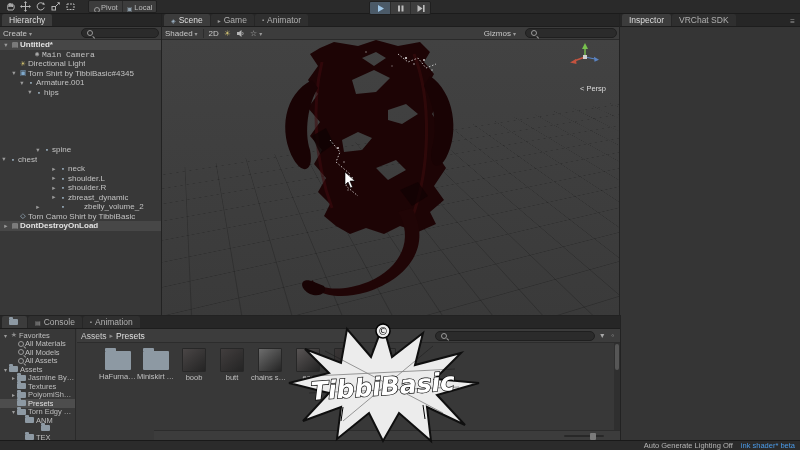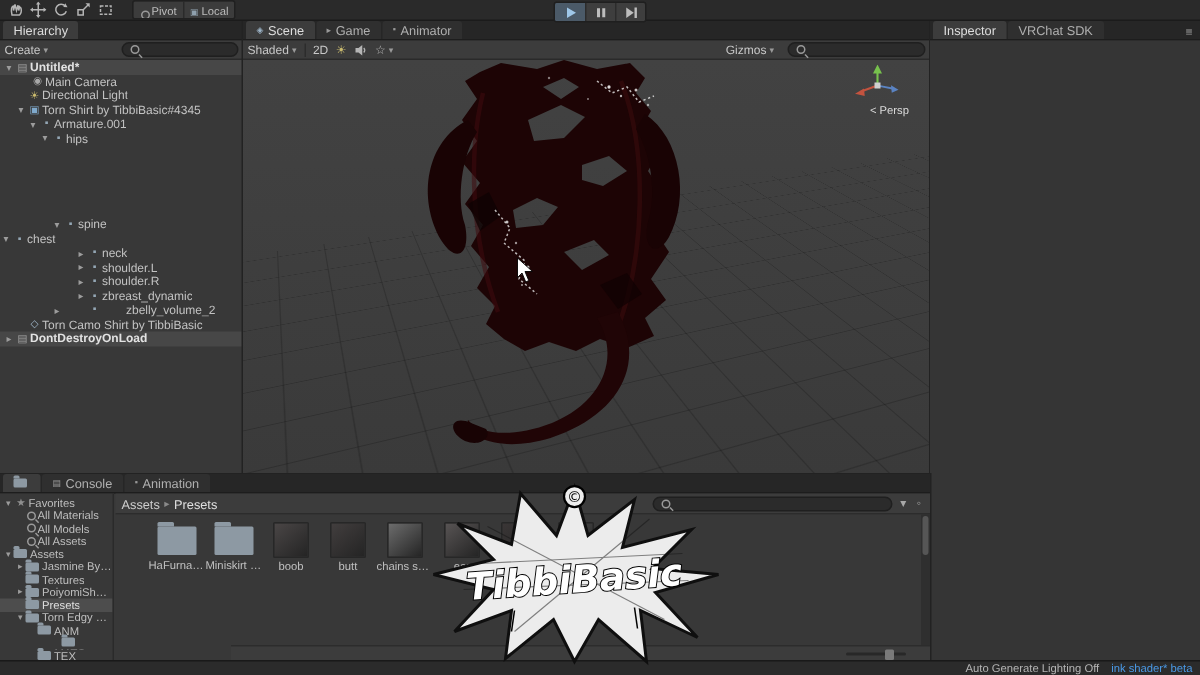--- a/index.html
+++ b/index.html
@@ -55,21 +55,21 @@
   
   .scenep{left:162px;top:14px;width:458px;height:302px}
   .viewport{position:absolute;left:0;right:0;top:26px;bottom:0;background:linear-gradient(#424242,#3a3a3a);overflow:hidden}
   .gridwrap{position:absolute;inset:0;perspective:500px;overflow:hidden}
   .gplane{position:absolute;left:-350px;top:-140px;width:1250px;height:850px;
     background-image:repeating-linear-gradient(0deg,rgba(0,0,0,.20) 0 1px,transparent 1px 44px),
                      repeating-linear-gradient(90deg,rgba(0,0,0,.20) 0 1px,transparent 1px 44px);
     transform:rotateX(62deg) rotateZ(-21deg);transform-origin:52% 46%}
   .mesh{position:absolute;inset:0;width:100%;height:100%}
   .gizmo{position:absolute;right:18px;top:3px}
-  .persp{position:absolute;right:14px;top:29px;font-size:7.5px;color:#dcdcdc}
+  .persp{position:absolute;right:14px;top:44px;font-size:7.5px;color:#dcdcdc}
 
   
   .insp{left:620px;top:14px;width:180px;height:426px}
   .insp .body{position:absolute;left:0;right:0;top:13px;bottom:0;background:#353535}
 
   
   .proj{left:0;top:316px;width:620px;height:124px}
   .ptree{position:absolute;left:0;top:13px;bottom:0;width:76px;background:#383838;border-right:1px solid #2a2a2a;overflow:hidden;padding-top:2px}
   .trow{height:8.5px;display:flex;align-items:center;font-size:7.5px;color:#bfbfbf;white-space:nowrap;cursor:pointer}
   .trow.sel{background:#4d4d4d;color:#e0e0e0}
@@ -195,21 +195,21 @@
         <span class="magm"></span>
         <input value="" style="">
       </div>
     </div>
     <div class="hlist">
         <div class="hrow hdr" style="padding-left: 2px;">
           <span class="harrow">▾</span>
           <span class="icchar ic-scene"></span>
           <span class="hlabel">Untitled*</span>
         </div>
-        <div class="hrow" style="padding-left: 12px;">
+        <div class="hrow" style="padding-left: 24px; font-family: Liberation Mono, monospace;">
           <span class="harrow"></span>
           <span class="icchar ic-camera"></span>
           <span class="hlabel">Main Camera</span>
         </div>
         <div class="hrow" style="padding-left: 10px;">
           <span class="harrow"></span>
           <span class="icchar ic-light"></span>
           <span class="hlabel">Directional Light</span>
         </div>
         <div class="hrow" style="padding-left: 10px;">

